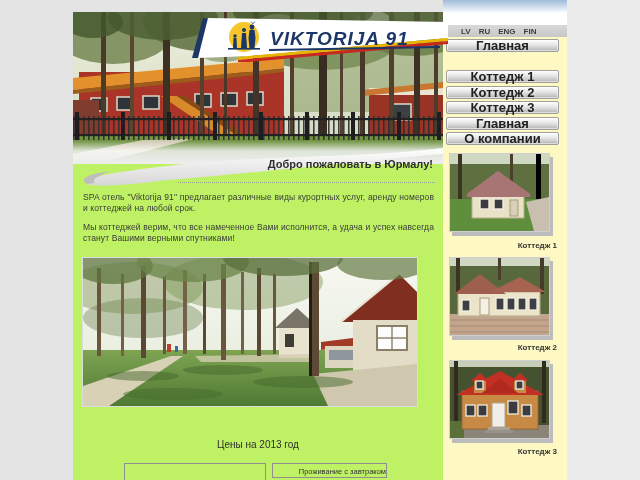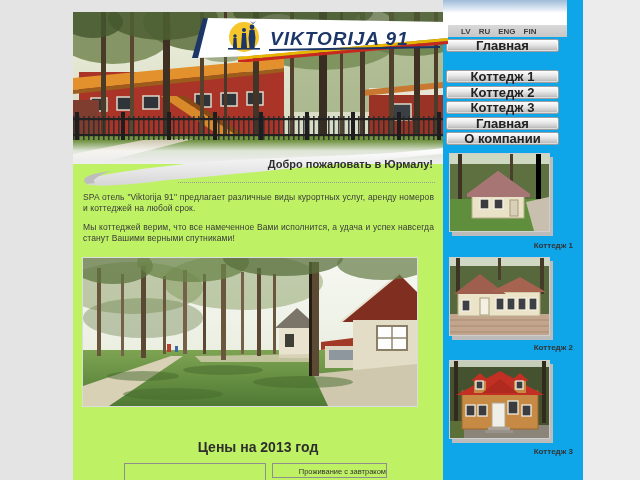--- a/index.html
+++ b/index.html
@@ -15,28 +15,28 @@
   .white-fade{position:absolute;left:0;top:128px;width:370px;height:24px;
       background:linear-gradient(180deg,rgba(255,255,255,0) 0%,rgba(255,255,255,.8) 45%,#ededed 92%);}
   .curl{position:absolute;left:0;top:128px;}
   .welcome-heading{position:absolute;right:10px;top:146px;font-size:11px;font-weight:bold;color:#2e2e2e;}
   .dotted-sep{position:absolute;left:105px;right:8px;top:170px;border-bottom:1px dotted #9a9a9a;height:0;}
   .para{position:absolute;left:10px;right:9px;font-size:8.5px;line-height:11px;color:#3a3a3a;
         text-align:justify;letter-spacing:.1px;}
   .para1{top:180px;} .para2{top:210px;}
   .main-photo{position:absolute;left:10px;top:246px;width:334px;height:148px;outline:1px solid #dcdcdc;}
   .prices-heading{position:absolute;left:0;width:100%;top:427px;text-align:center;
-        font-size:14px;font-weight:bold;color:#2e2e2e;}
+        font-size:10px;font-weight:normal;color:#2e2e2e;}
   .tcell{position:absolute;border:1px solid #8f8f8f;font-size:7.5px;color:#333;text-align:right;}
   .t-left{left:51px;top:451px;width:142px;height:60px;}
   .t-head{left:199px;top:451px;width:115px;height:15px;line-height:15px;}
   .t-p1{left:200px;top:468px;width:50px;height:40px;font-size:7px;padding-top:4px;}
   .t-p2{left:255px;top:468px;width:59px;height:40px;font-size:7px;padding-top:9px;}
   
-  .sidebar{position:absolute;left:443px;top:0;width:140px;height:480px;background:#0ea5e9;}
+  .sidebar{position:absolute;left:443px;top:0;width:124px;height:480px;background:#fef9c3;}
   .sb-topgrad{position:absolute;left:0;top:0;width:124px;height:13px;
         background:linear-gradient(180deg,#9fbbd8 0%,#dfe9f3 70%,#ffffff 100%);}
   .sb-white{position:absolute;left:0;top:13px;width:124px;height:12px;background:#fff;}
   .lang-bar{position:absolute;left:0;top:25px;width:124px;height:12px;
         background:linear-gradient(180deg,#d9d9d9,#c7c7c7);display:flex;align-items:center;
         padding-left:18px;gap:8px;}
   .lang-link{font-size:8px;font-weight:bold;color:#3d3d3d;cursor:pointer;}
   .menu-btn{position:absolute;left:3px;width:113px;height:13px;cursor:pointer;
         background:linear-gradient(180deg,#fefefe 0%,#e9e9e9 40%,#cccccc 75%,#aeaeae 100%);
         border:1px solid #9e9e9e;border-radius:2px;box-shadow:inset 0 0 0 1px rgba(255,255,255,.55);

